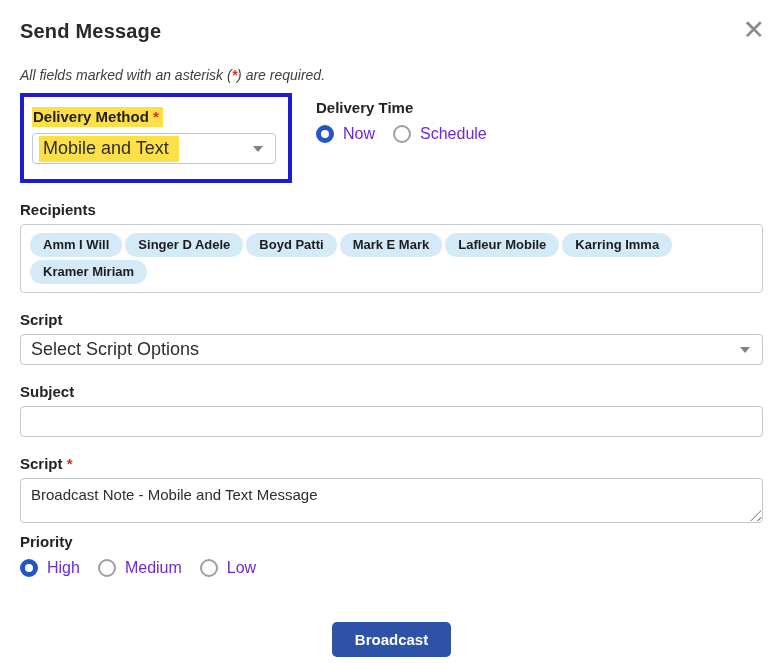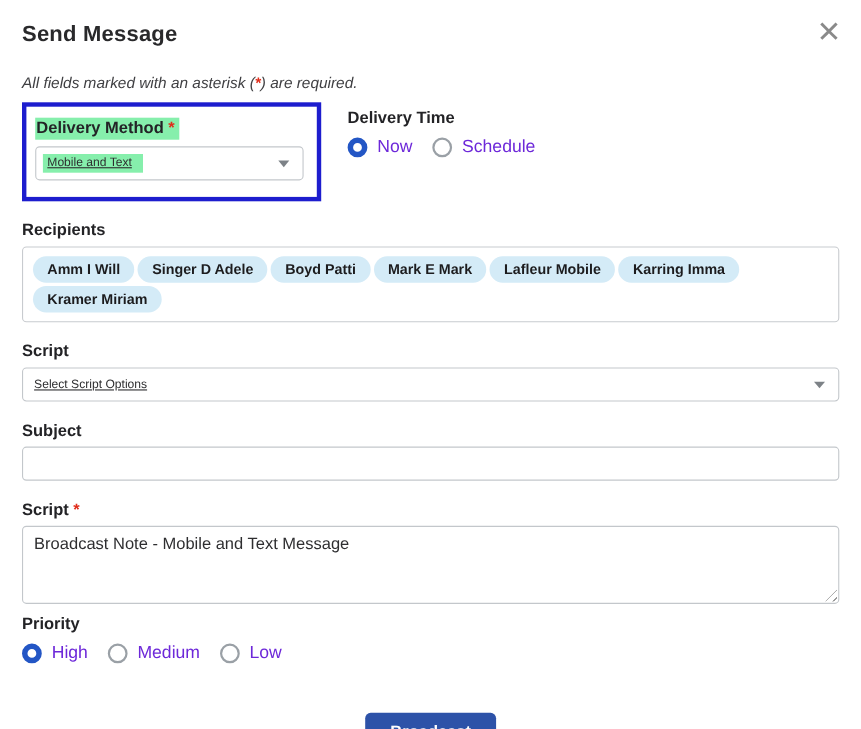--- a/index.html
+++ b/index.html
@@ -12,26 +12,26 @@
     font-family:"DejaVu Sans",sans-serif; }
 
   .title { font-size:20px; font-weight:700; color:#29292b; letter-spacing:.2px; }
   .subtitle { font-size:14px; font-style:italic; color:#3f3f42; margin-top:24px; }
   .req { color:#e02d1b; font-weight:700; }
 
   .top-row { display:flex; align-items:flex-start; margin-top:10px; }
 
   .annotation-box { border:4px solid #1d1dce; width:272px; padding:10px 12px 15px 8px; }
   .field-label { font-size:15px; font-weight:700; color:#232326; }
-  .hl { background:#86efac; padding:1px 4px 2px 1px; display:inline-block; }
+  .hl { background:#fde047; padding:1px 4px 2px 1px; display:inline-block; }
 
   .select { border:1px solid #c3c7cb; border-radius:4px; height:31px; background:#fff;
     display:flex; align-items:center; justify-content:space-between; padding:0 12px 0 6px;
     cursor:pointer; margin-top:6px; }
-  .select .val { font-size:11px; color:#2e2e30;text-decoration:underline; }
+  .select .val { font-size:18px; color:#2e2e30; }
   .select .val.hl { padding:2px 10px 3px 4px; }
   .caret { width:0; height:0; border-left:5px solid transparent; border-right:5px solid transparent;
     border-top:6px solid #7d8287; }
 
   .dt-col { margin-left:24px; padding-top:6px; }
   .radio-row { display:flex; align-items:center; margin-top:9px; }
   .radio { width:18px; height:18px; border-radius:50%; border:2px solid #9aa0a6; background:#fff;
     cursor:pointer; flex:none; }
   .radio.checked { border:5px solid #2356c5; }
   .radio-label { font-size:16px; color:#6d28d9; margin:0 18px 0 9px; cursor:pointer; }
@@ -41,21 +41,21 @@
     display:flex; gap:3px; flex-wrap:wrap; width:743px; }
   .chip { background:#d4ebf7; border-radius:13px; padding:4px 13px 5px; font-size:13px;
     font-weight:700; color:#1c1c1e; white-space:nowrap; cursor:pointer; }
 
   .text-input { width:743px; height:31px; border:1px solid #c3c7cb; border-radius:4px;
     margin-top:6px; font:15px "Liberation Sans",sans-serif; padding:0 10px; color:#2e2e30; outline:none; }
 
   .wide-select { width:743px; }
 
   .textarea-wrap { position:relative; width:743px; margin-top:6px; }
-  .msg-area { width:743px; height:71px; border:1px solid #c3c7cb; border-radius:4px;
+  .msg-area { width:743px; height:45px; border:1px solid #c3c7cb; border-radius:4px;
     font:15px "Liberation Sans",sans-serif; padding:7px 10px; color:#2e2e30; resize:none; outline:none; display:block; }
   .resize-handle { position:absolute; right:2px; bottom:2px; width:11px; height:11px; cursor:nwse-resize;
     clip-path:polygon(100% 0, 100% 100%, 0 100%);
     background:repeating-linear-gradient(-45deg, transparent 0 2px, #9a9a9a 2px 3.4px, transparent 3.4px 5px); }
 
   .footer { display:flex; justify-content:center; margin-top:45px; }
   .broadcast-btn { background:#2d52a8; color:#fff; border:none; border-radius:5px;
     font:700 15px "Liberation Sans",sans-serif; padding:9px 23px; cursor:pointer; }
 </style>
 </head>

